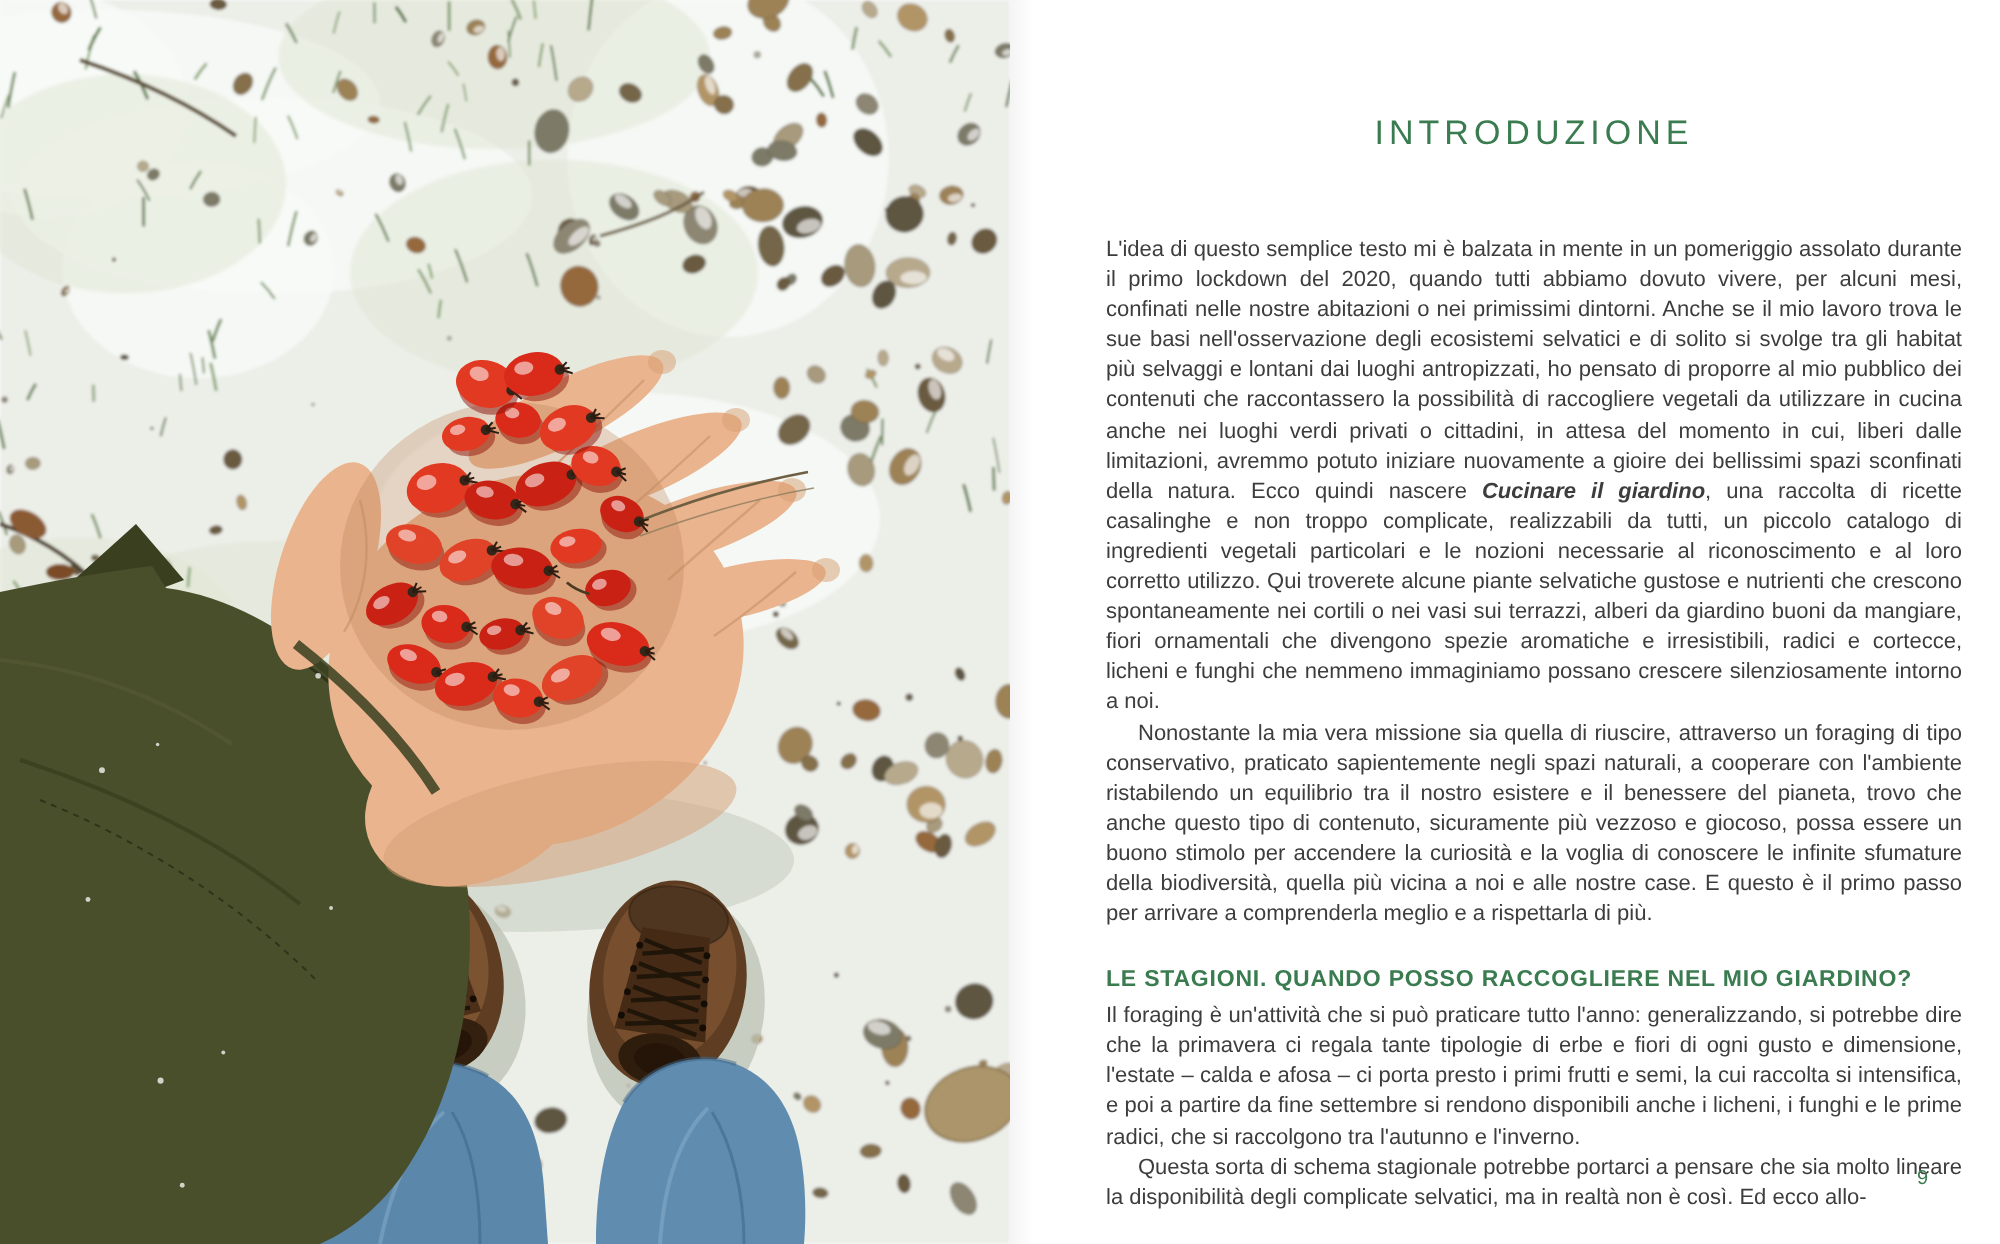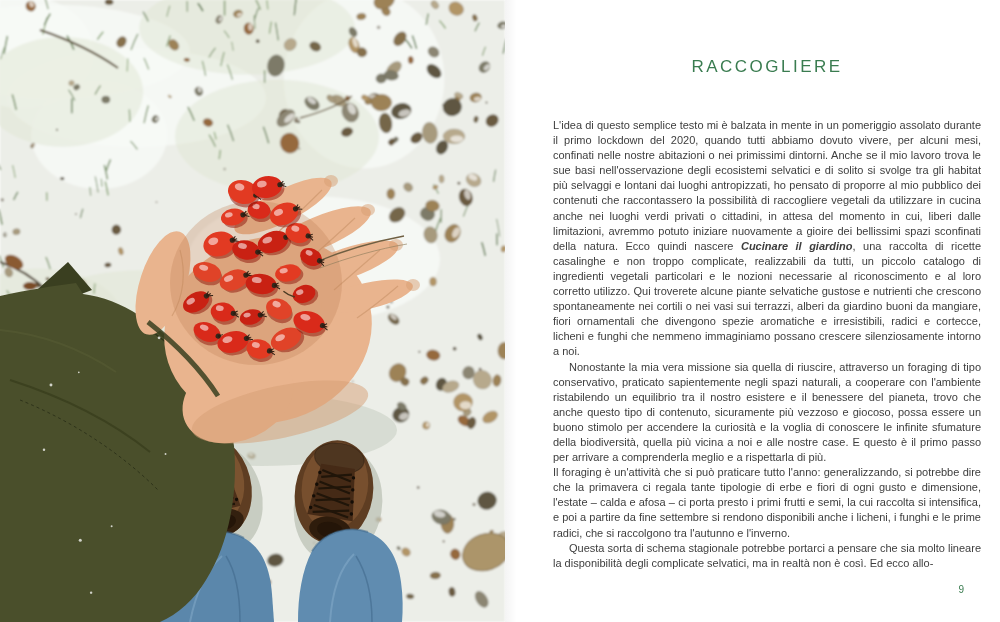--- a/index.html
+++ b/index.html
@@ -649,22 +649,23 @@
             <line x1="280.100477542961" y1="187" x2="284.100477542961" y2="184" stroke="#2b1d12" stroke-width="1"></line>
             <line x1="280.100477542961" y1="187" x2="285.100477542961" y2="187" stroke="#2b1d12" stroke-width="1"></line>
             <line x1="280.100477542961" y1="187" x2="286.100477542961" y2="190" stroke="#2b1d12" stroke-width="1"></line>
           </g>
         </g>
       </svg>
   </div>
 
   <div class="right-page">
     <div class="text-col">
-      <h1 class="title">RACCOGLIERE</h1>
+      <h1 class="title">INTRODUZIONE</h1>
       <p class="body first"><span>L'idea di questo semplice testo mi è balzata in mente in un pomeriggio assolato durante il primo lockdown del 2020, quando tutti abbiamo dovuto vivere, per alcuni mesi, confinati nelle nostre abitazioni o nei primissimi dintorni. Anche se il mio lavoro trova le sue basi nell'osservazione degli ecosistemi selvatici e di solito si svolge tra gli habitat più selvaggi e lontani dai luoghi antropizzati, ho pensato di proporre al mio pubblico dei contenuti che raccontassero la possibilità di raccogliere vegetali da utilizzare in cucina anche nei luoghi verdi privati o cittadini, in attesa del momento in cui, liberi dalle limitazioni, avremmo potuto iniziare nuovamente a gioire dei bellissimi spazi sconfinati della natura. Ecco quindi nascere </span><i>Cucinare il giardino</i><span>, una raccolta di ricette casalinghe e non troppo complicate, realizzabili da tutti, un piccolo catalogo di ingredienti vegetali particolari e le nozioni necessarie al riconoscimento e al loro corretto utilizzo. Qui troverete alcune piante selvatiche gustose e nutrienti che crescono spontaneamente nei cortili o nei vasi sui terrazzi, alberi da giardino buoni da mangiare, fiori ornamentali che divengono spezie aromatiche e irresistibili, radici e cortecce, licheni e funghi che nemmeno immaginiamo possano crescere silenziosamente intorno a noi.</span></p>
       <p class="body indent">Nonostante la mia vera missione sia quella di riuscire, attraverso un foraging di tipo conservativo, praticato sapientemente negli spazi naturali, a cooperare con l'ambiente ristabilendo un equilibrio tra il nostro esistere e il benessere del pianeta, trovo che anche questo tipo di contenuto, sicuramente più vezzoso e giocoso, possa essere un buono stimolo per accendere la curiosità e la voglia di conoscere le infinite sfumature della biodiversità, quella più vicina a noi e alle nostre case. E questo è il primo passo per arrivare a comprenderla meglio e a rispettarla di più.</p>
+      <h2 class="section">LE STAGIONI. QUANDO POSSO RACCOGLIERE NEL MIO GIARDINO?</h2>
       <p class="body">Il foraging è un'attività che si può praticare tutto l'anno: generalizzando, si potrebbe dire che la primavera ci regala tante tipologie di erbe e fiori di ogni gusto e dimensione, l'estate – calda e afosa – ci porta presto i primi frutti e semi, la cui raccolta si intensifica, e poi a partire da fine settembre si rendono disponibili anche i licheni, i funghi e le prime radici, che si raccolgono tra l'autunno e l'inverno.</p>
       <p class="body indent">Questa sorta di schema stagionale potrebbe portarci a pensare che sia molto lineare la disponibilità degli complicate selvatici, ma in realtà non è così. Ed ecco allo-</p>
     </div>
     <div class="pagenum">9</div>
   </div>
 
 </div>
 
 </body></html>

